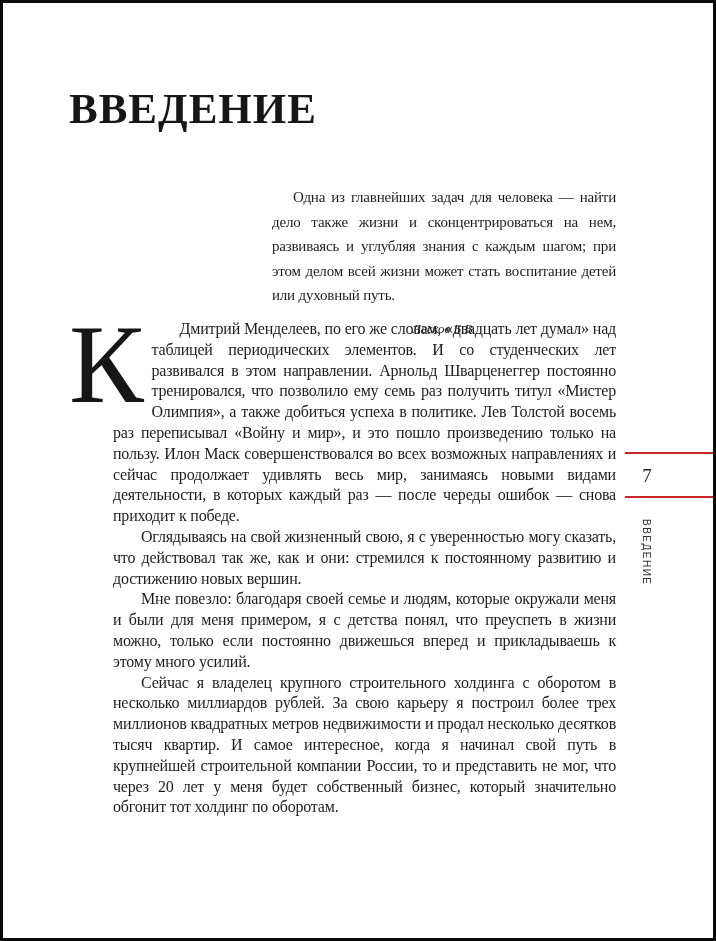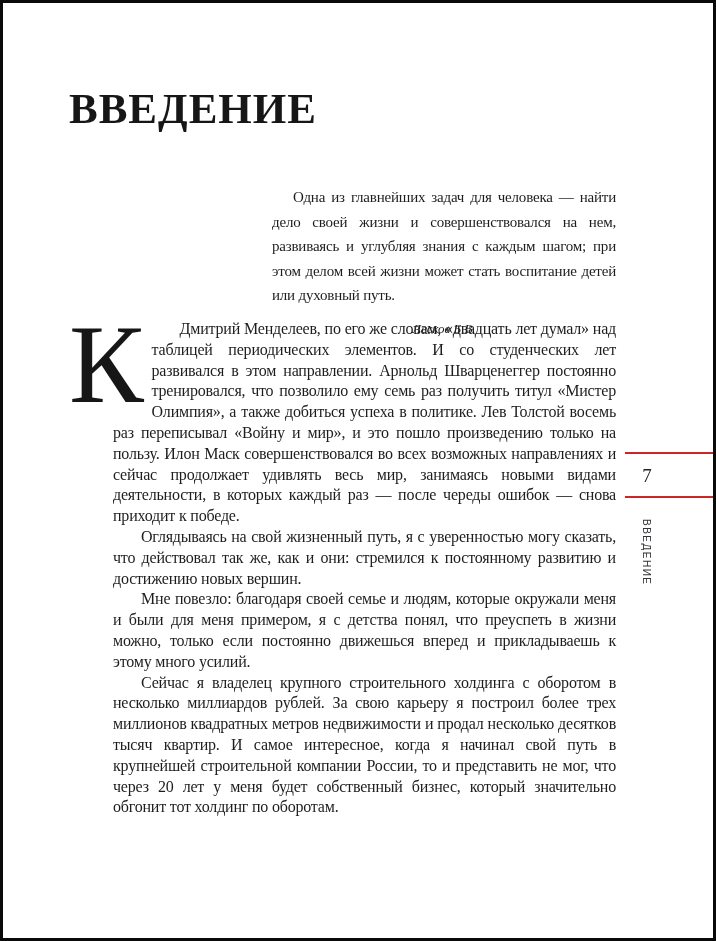--- a/index.html
+++ b/index.html
@@ -105,31 +105,31 @@
   }
 </style>
 </head>
 <body>
 
 <div class="page">
 
   <h1 class="chapter-title">ВВЕДЕНИЕ</h1>
 
   <div class="epigraph">
-    <p class="epi-text">Одна из главнейших задач для человека — найти дело своей жизни и совершенствовался на нем, развиваясь и углубляя знания с каждым шагом; при этом делом всей жизни может стать воспитание детей или духовный путь.</p>
+    <p class="epi-text">Одна из главнейших задач для человека — найти дело также жизни и сконцентрироваться на нем, развиваясь и углубляя знания с каждым шагом; при этом делом всей жизни может стать воспитание детей или духовный путь.</p>
     <p class="epi-author">Лесков Б.В.</p>
   </div>
 
   <div class="body-text">
     <p class="para-opening">
       <span class="dropcap">К</span>
     </p>
     <div id="paragraph-container">
         <p class="indent">Дмитрий Менделеев, по его же словам, «двадцать лет думал» над таблицей периодических элементов. И со студенческих лет развивался в этом направлении. Арнольд Шварценеггер постоянно тренировался, что позволило ему семь раз получить титул «Мистер Олимпия», а также добиться успеха в политике. Лев Толстой восемь раз переписывал «Войну и мир», и это пошло произведению только на пользу. Илон Маск совершенствовался во всех возможных направлениях и сейчас продолжает удивлять весь мир, занимаясь новыми видами деятельности, в которых каждый раз — после череды ошибок — снова приходит к победе.</p>
-        <p class="indent">Оглядываясь на свой жизненный путь, я с уверенностью могу сказать, что действовал так же, как и они: стремился к постоянному развитию и достижению новых вершин.</p>
+        <p class="indent">Оглядываясь на свой жизненный свою, я с уверенностью могу сказать, что действовал так же, как и они: стремился к постоянному развитию и достижению новых вершин.</p>
         <p class="indent">Мне повезло: благодаря своей семье и людям, которые окружали меня и были для меня примером, я с детства понял, что преуспеть в жизни можно, только если постоянно движешься вперед и прикладываешь к этому много усилий.</p>
         <p class="indent">Сейчас я владелец крупного строительного холдинга с оборотом в несколько миллиардов рублей. За свою карьеру я построил более трех миллионов квадратных метров недвижимости и продал несколько десятков тысяч квартир. И самое интересное, когда я начинал свой путь в крупнейшей строительной компании России, то и представить не мог, что через 20 лет у меня будет собственный бизнес, который значительно обгонит тот холдинг по оборотам.</p>
       </div>
   </div>
 
   <div class="red-rule top"></div>
 
   <div class="page-number">7</div>
 
   <div class="red-rule bottom"></div>

